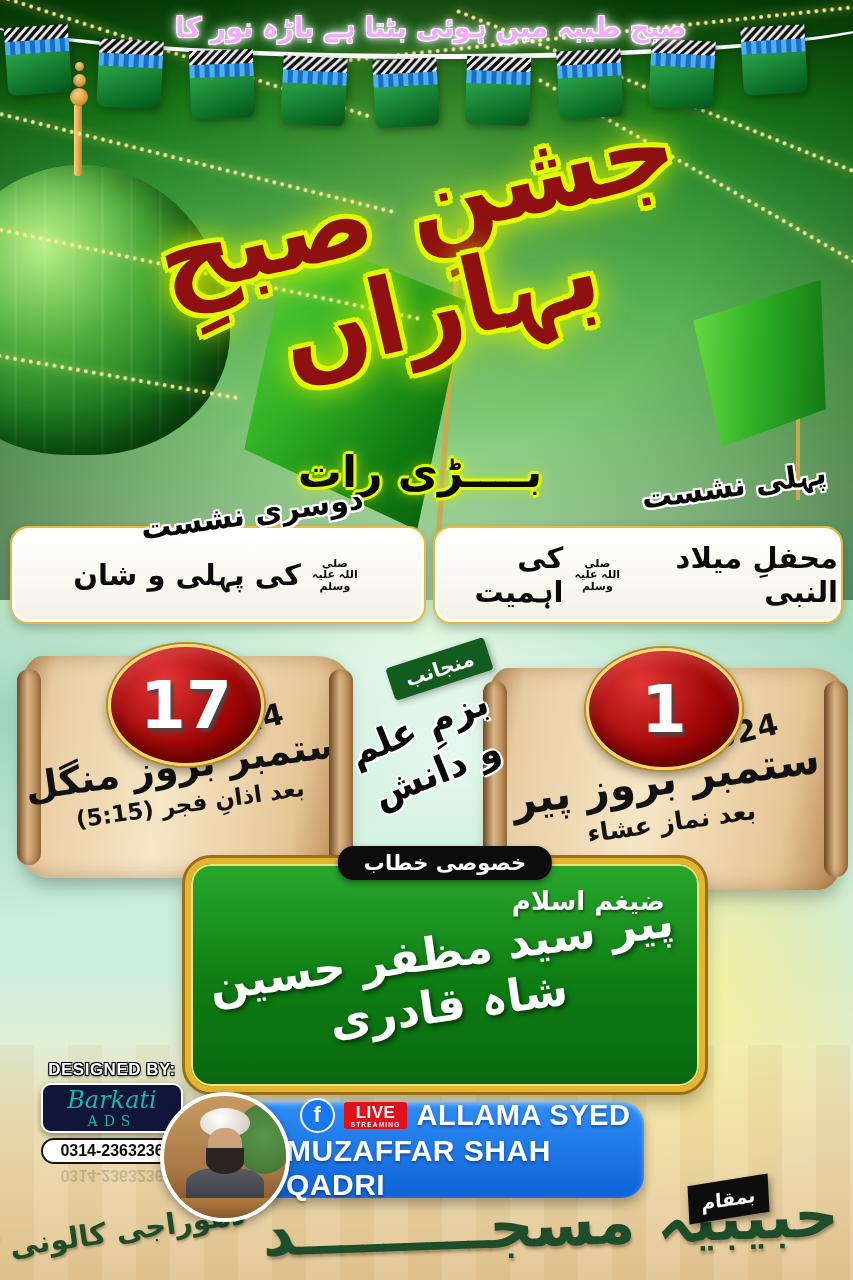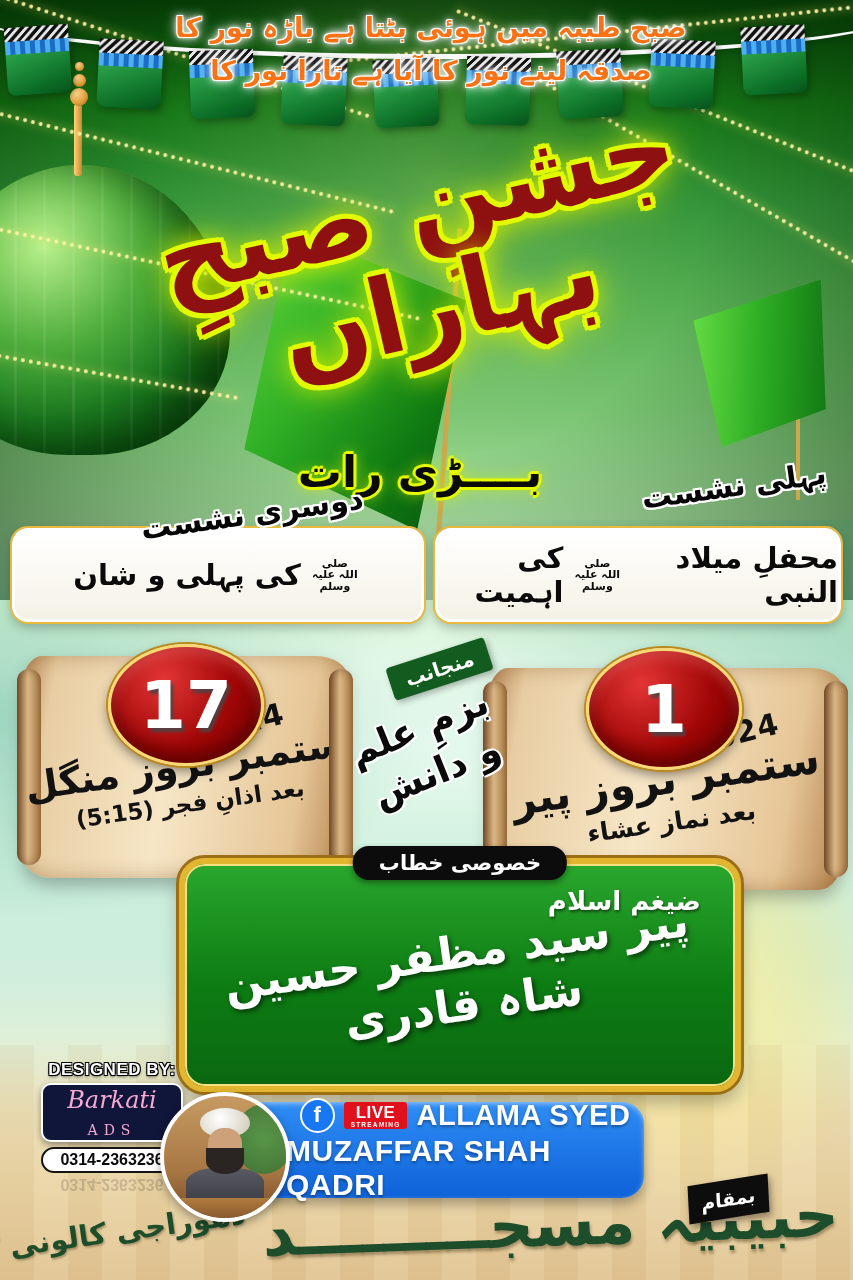--- a/index.html
+++ b/index.html
@@ -56,21 +56,21 @@
     filter:drop-shadow(0 2px 3px rgba(0,0,0,.25));}
   .flag{position:absolute;width:64px;height:68px;display:flex;flex-direction:column;
     filter:drop-shadow(2px 3px 4px rgba(0,20,0,.4));transform:rotate(var(--r,0deg));}
   .flag .band-check{height:14px;background:repeating-linear-gradient(135deg,#101010 0 3px,#e8e8e8 3px 6px);}
   .flag .band-blue{height:13px;background:repeating-linear-gradient(90deg,#4db0ee 0 5px,#1a6cc4 5px 10px);}
   .flag .cloth{flex:1;background:linear-gradient(160deg,#2ba24a,#0c6e26 70%,#07521c);
     border-radius:0 0 8px 8px;}
 
   
   .poetry{position:absolute;left:146px;top:6px;width:570px;text-align:center;direction:rtl;
-    color:#f97316;font-size:27px;font-weight:700;line-height:1.6;z-index:6;
+    color:#f0abfc;font-size:27px;font-weight:700;line-height:1.6;z-index:6;
     text-shadow:0 0 4px #fff,0 0 8px #fff,0 0 14px rgba(255,255,255,.95),
       1px 1px 0 #fff,-1px -1px 0 #fff,1px -1px 0 #fff,-1px 1px 0 #fff;}
 
   .main-title{position:absolute;left:58px;top:150px;width:740px;text-align:center;direction:rtl;
     transform:rotate(-13deg);font-size:104px;font-weight:800;line-height:1;color:#8e1010;z-index:5;
     text-shadow:0 0 5px #eaff00,5px 0 0 #e0fa00,-5px 0 0 #e0fa00,0 5px 0 #e0fa00,0 -5px 0 #e0fa00,
       4px 4px 0 #e0fa00,-4px -4px 0 #e0fa00,4px -4px 0 #e0fa00,-4px 4px 0 #e0fa00,
       0 0 26px #d8f000,0 0 40px rgba(216,240,0,.8);}
   .subtitle{position:absolute;left:120px;top:446px;width:600px;text-align:center;direction:rtl;
     font-size:44px;font-weight:800;color:#0a0a0a;z-index:6;
@@ -115,42 +115,42 @@
 
   .org-tag{position:absolute;left:388px;top:652px;z-index:6;transform:rotate(-18deg);
     background:#135c1f;color:#fff;font-size:20px;font-weight:800;padding:5px 16px;
     border-radius:4px;direction:rtl;box-shadow:2px 3px 6px rgba(0,0,0,.3);}
   .org-name{position:absolute;left:348px;top:702px;width:160px;z-index:6;transform:rotate(-22deg);
     direction:rtl;text-align:center;font-size:37px;font-weight:800;color:#0a0a0a;line-height:1.3;
     text-shadow:0 0 3px #fff,2px 0 0 #fff,-2px 0 0 #fff,0 2px 0 #fff,0 -2px 0 #fff,
       2px 2px 0 #fff,-2px -2px 0 #fff;}
 
   
-  .speaker-banner{position:absolute;left:179px;top:858px;width:508px;height:222px;z-index:6;
+  .speaker-banner{position:absolute;left:185px;top:858px;width:508px;height:222px;z-index:6;
     background:linear-gradient(180deg,#2aa72d,#0d7c13 55%,#0a6810);
     border:6px solid #e3b62f;outline:3px solid #9c6f14;border-radius:26px;
-    box-shadow:0 0 0 2px #f6df7f inset, 0 10px 18px rgba(0,0,0,.28);padding-left:42px;}
+    box-shadow:0 0 0 2px #f6df7f inset, 0 10px 18px rgba(0,0,0,.28);}
   .speaker-tag{position:absolute;top:-18px;left:50%;transform:translateX(-50%);
     background:#0c0c0c;color:#fff;font-size:21px;font-weight:800;direction:rtl;
     padding:5px 26px;border-radius:16px;white-space:nowrap;box-shadow:0 3px 6px rgba(0,0,0,.4);}
   .speaker-honorific{position:absolute;top:22px;right:34px;color:#fff;font-size:26px;
     font-weight:700;direction:rtl;text-shadow:1px 2px 3px rgba(0,0,0,.5);text-align:center;}
   .speaker-name{position:absolute;top:62px;left:10px;right:10px;text-align:center;direction:rtl;
     transform:rotate(-8deg);font-size:45px;font-weight:800;color:#fff;line-height:1.18;
     text-shadow:2px 3px 5px rgba(0,0,0,.55);}
 
   
   .designer{position:absolute;left:28px;top:1060px;width:168px;text-align:center;z-index:7;}
   .designer-label{font-family:"Liberation Sans","DejaVu Sans",sans-serif;font-size:17px;
     font-weight:800;color:#fff;letter-spacing:.5px;
     text-shadow:1px 1px 0 #000,-1px -1px 0 #000,1px -1px 0 #000,-1px 1px 0 #000,0 2px 3px rgba(0,0,0,.6);}
   .designer-box{margin:3px auto 0;width:126px;background:#10163a;border:2px solid #fff;
-    border-radius:10px;padding:3px 6px 2px;color:#f9a8d4;box-shadow:0 3px 7px rgba(0,0,0,.4);}
+    border-radius:10px;padding:3px 6px 2px;color:#14b8a6;box-shadow:0 3px 7px rgba(0,0,0,.4);}
   .designer-name{font-family:"DejaVu Serif",serif;font-style:italic;font-size:24px;line-height:1.05;}
-  .designer-type{font-family:"DejaVu Serif",serif;font-size:14px;letter-spacing:6px;margin-top:9px;}
+  .designer-type{font-family:"DejaVu Serif",serif;font-size:14px;letter-spacing:6px;margin-top:0;}
   .designer-phone{margin:5px auto 0;width:138px;background:#fff;border:2px solid #141414;
     border-radius:13px;font-family:"Liberation Sans","DejaVu Sans",sans-serif;
     font-size:16px;font-weight:800;color:#0a0a0a;padding:2px 0;}
   .designer-reflection{margin-top:2px;transform:scaleY(-1);opacity:.17;
     font-family:"Liberation Sans","DejaVu Sans",sans-serif;font-size:16px;font-weight:800;color:#111;}
 
   
   .speaker-photo{position:absolute;left:160px;top:1092px;width:122px;height:122px;border-radius:50%;
     border:4px solid #fff;overflow:hidden;z-index:8;box-shadow:0 4px 10px rgba(0,0,0,.35);
     background:linear-gradient(180deg,#c79a62 0%,#a87844 60%,#7a4b28 100%);}
@@ -265,21 +265,20 @@
       <div class="cloth"></div>
     </div>
   <div class="flag" style="left:742px;top:26px;--r:-3deg;">
       <div class="band-check"></div>
       <div class="band-blue"></div>
       <div class="cloth"></div>
     </div>
 
   <div class="poetry">
     <div>صبح طیبہ میں ہوئی بٹتا ہے باڑہ نور کا</div>
-    <div>صدقہ لینے نور کا آیا ہے تارا نور کا</div>
   </div>
 
   <div class="main-title">جشنِ صبحِ بہاراں</div>
   <div class="subtitle">بــــڑی رات</div>
 
   <div class="session-label" style="right:26px;top:468px;">پہلی نشست</div>
   <div class="session-box" style="right:12px;width:400px;">
     <span>محفلِ میلاد النبی</span>
       <span class="bless">صلی اللہ علیہ وسلم</span>
       <span class="topic-tail">کی اہمیت</span>

